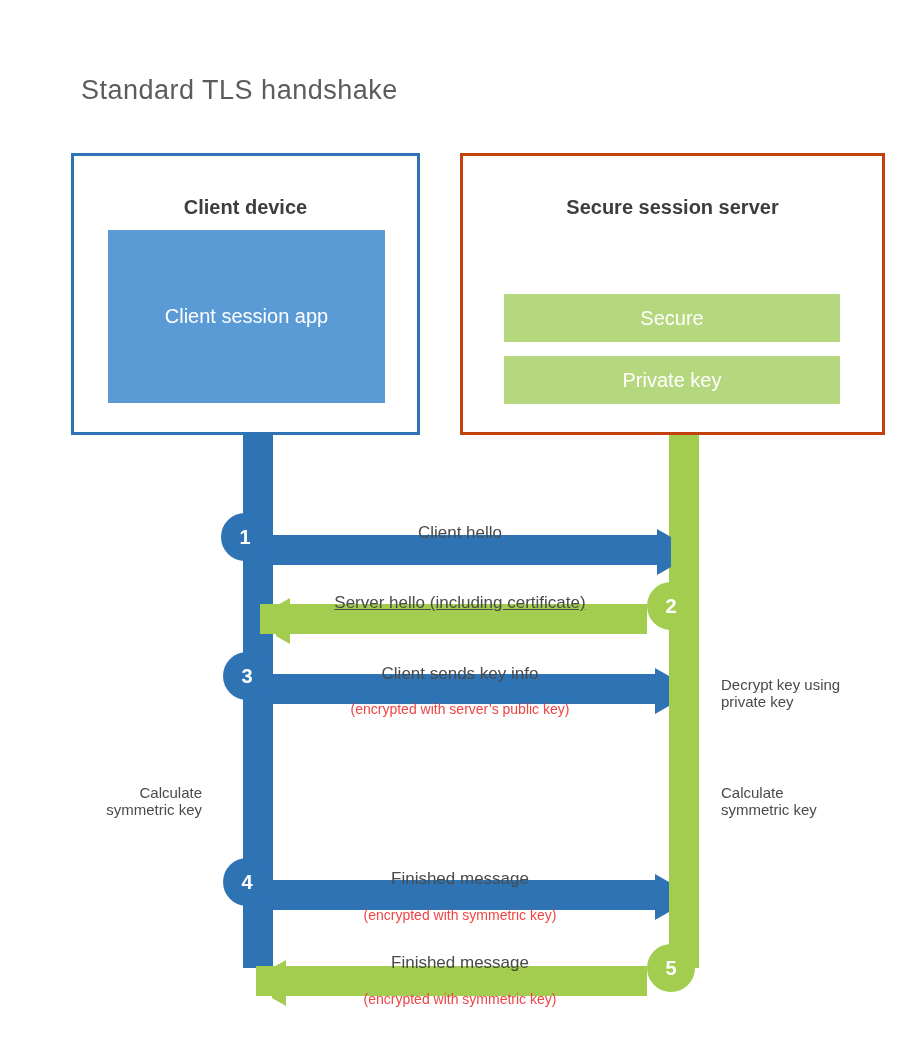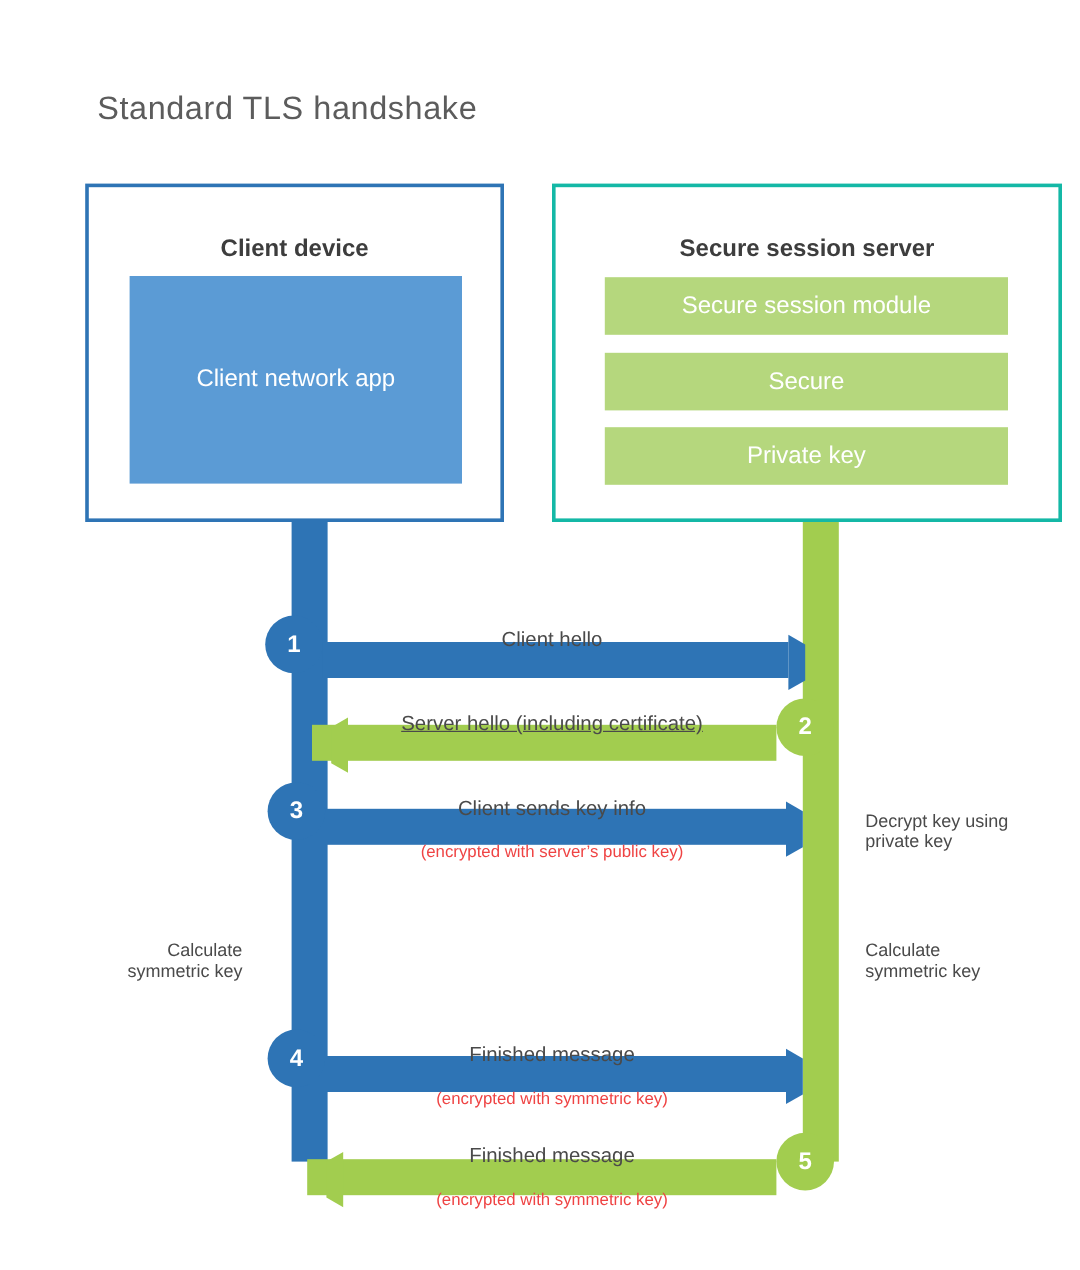--- a/index.html
+++ b/index.html
@@ -12,21 +12,21 @@
   .canvas { position: relative; width: 900px; height: 1058px; background: #ffffff; }
 
   .page-title {
     position: absolute; left: 36px; top: 30px;
     font-size: 27px; font-weight: 300; color: #5c5c5c; letter-spacing: 0.5px;
   }
 
   
   .actor-box { position: absolute; top: 123px; height: 282px; background: #ffffff; }
   .client-box { left: 41px; width: 349px; border: 3px solid #2e74b5; }
-  .server-box { left: 430px; width: 425px; border: 3px solid #14b8a6; }
+  .server-box { left: 430px; width: 425px; border: 3px solid #c2410c; }
   .actor-title {
     position: absolute; top: 25px; left: 0; width: 100%;
     text-align: center; font-size: 20px; font-weight: 700; color: #3d3d3d;
   }
   .app-box {
     position: absolute; left: 34px; top: 74px; width: 277px; height: 173px;
     background: #5b9bd5; color: #ffffff; font-size: 20px;
     display: flex; align-items: center; justify-content: center; text-align: center;
     line-height: 1.45; padding: 0 50px;
   }
@@ -106,26 +106,25 @@
 </style>
 </head>
 <body>
 
 <div class="canvas">
 
   <div class="page-title">Standard TLS handshake</div>
 
   <div class="actor-box client-box">
     <div class="actor-title">Client device</div>
-    <div class="app-box">Client network app</div>
+    <div class="app-box">Client session app</div>
   </div>
 
   <div class="actor-box server-box">
     <div class="actor-title">Secure session server</div>
-    <div class="module-bar bar-1">Secure session module</div>
     <div class="module-bar bar-2">Secure</div>
     <div class="module-bar bar-3">Private key</div>
   </div>
 
   <div class="lifeline blue"></div>
   <div class="lifeline green"></div>
 
   <div class="badge blue badge-1">1</div>
   <div class="shaft blue shaft-1"></div>
   <div class="head right blue head-1"></div>

